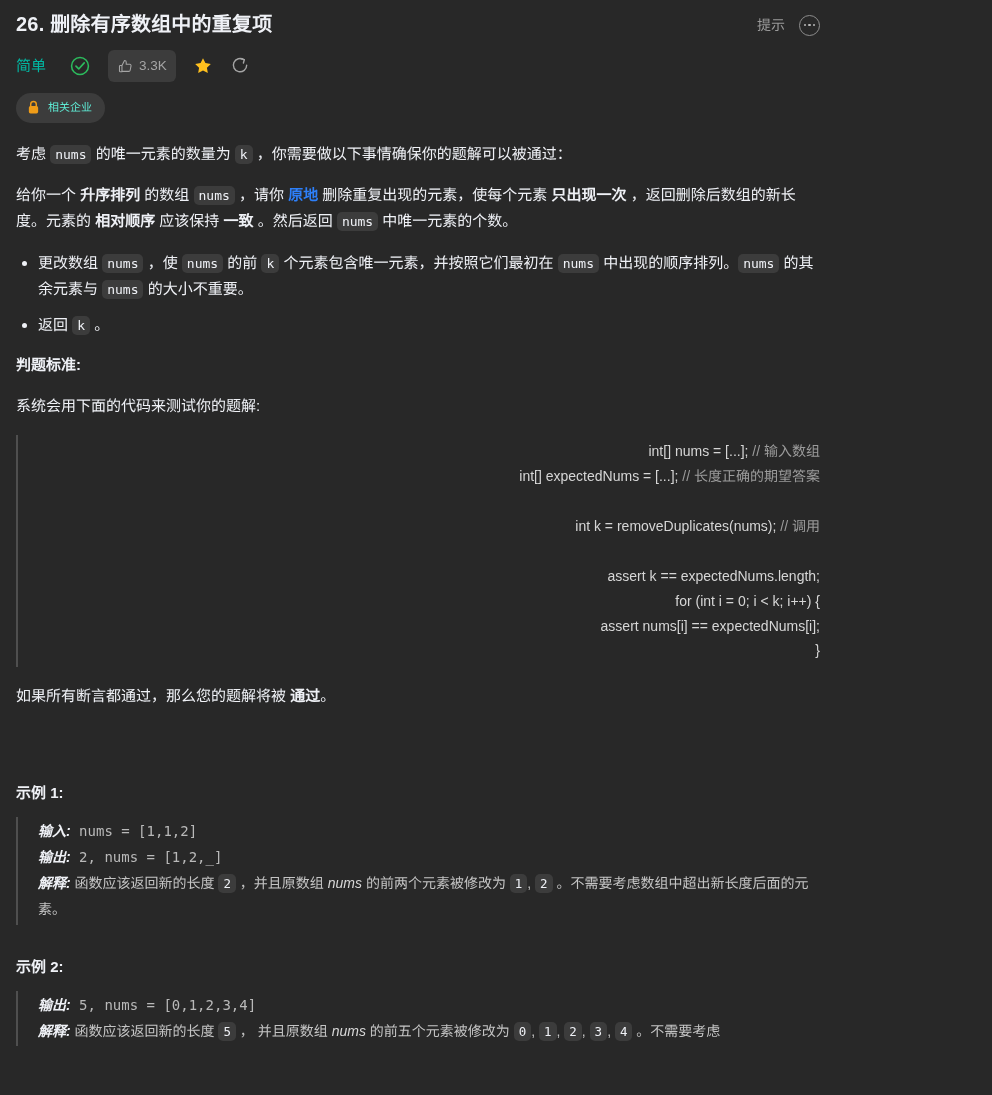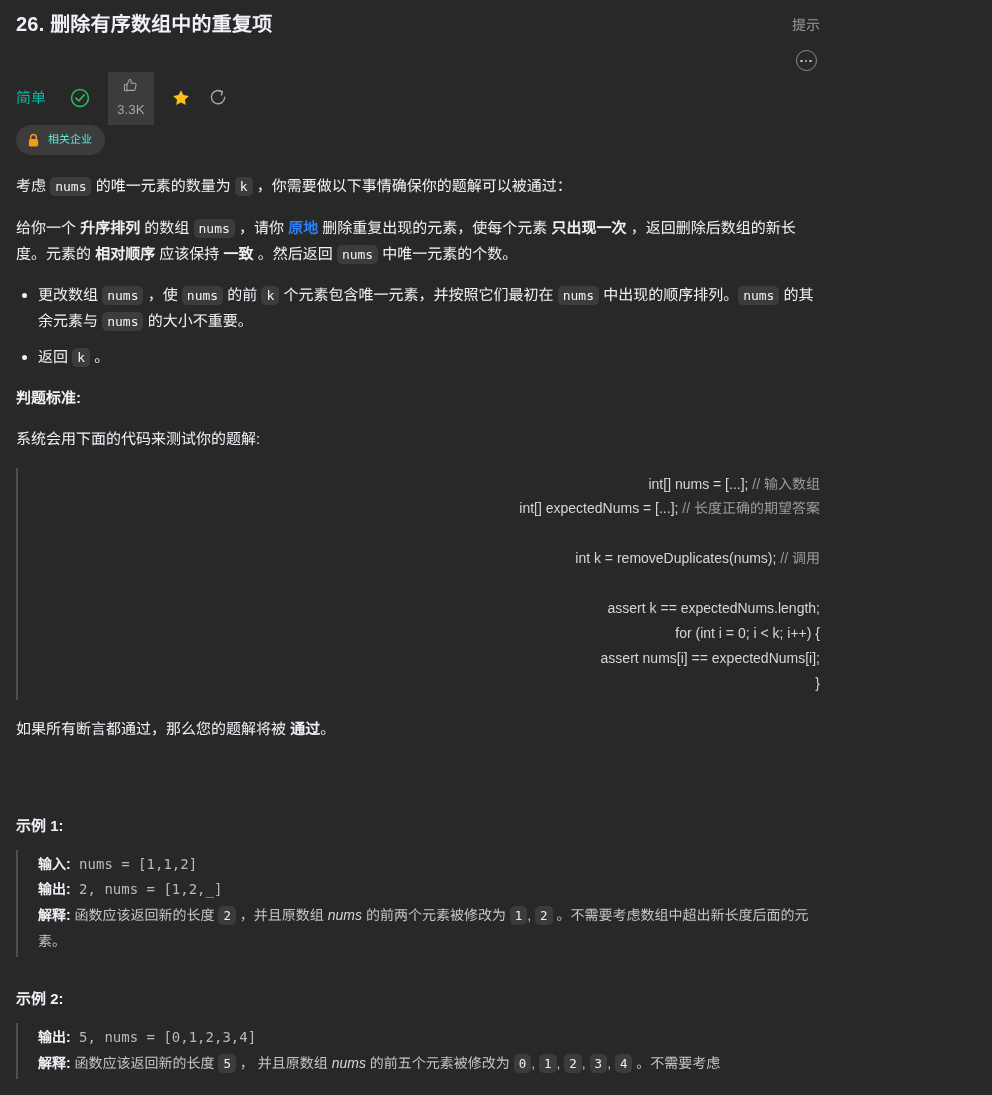--- a/index.html
+++ b/index.html
@@ -46,21 +46,20 @@
     color:var(--text);
     margin:0;
     letter-spacing:.2px;
   }
   .title-actions{
     display:flex;
     align-items:center;
     gap:14px;
     padding-top:4px;
     flex-shrink:0;
-    flex-direction:column;
   }
   .hint-btn{
     color:#9a9a9a;
     font-size:14px;
     cursor:pointer;
     white-space:nowrap;
   }
   .more-btn{
     width:21px;height:21px;
     border:1.4px solid #8d8d8d;
@@ -91,24 +90,23 @@
     display:flex;
     align-items:center;
     justify-content:center;
     cursor:pointer;
     height:30px;
   }
   .solved-icon{width:22px;height:22px;}
   .vote-pill{
     display:flex;align-items:center;gap:5px;
     background:#3c3c3c;
-    border-radius:0;
+    border-radius:6px;
     padding:5px 9px;
     cursor:pointer;
-    flex-direction:column;
   }
   .vote-count{color:#a5a5a5;font-size:13.5px;}
   .star-icon{width:20px;height:20px;}
   .share-icon{width:20px;height:20px;}
 
   
   .badge-row{margin-top:12px;}
   .company-badge{
     display:inline-flex;
     align-items:center;
@@ -174,20 +172,21 @@
     margin:0 0 6px 0;
     font-family:"DejaVu Sans Mono","Liberation Mono",monospace;
     font-size:14px;
     line-height:1.85;
     color:#b9b9b9;
   }
   .example-block .lbl{
     font-family:"Liberation Sans","DejaVu Sans",sans-serif;
     font-weight:700;
     color:var(--text);
+    font-style:italic;
   }
   .example-block .exp{
     font-family:"Liberation Sans","DejaVu Sans",sans-serif;
     color:#c4c4c4;
     margin-top:48px;
   }
   .example-block em{
     font-style:italic;
     color:#d8d8d8;
   }

